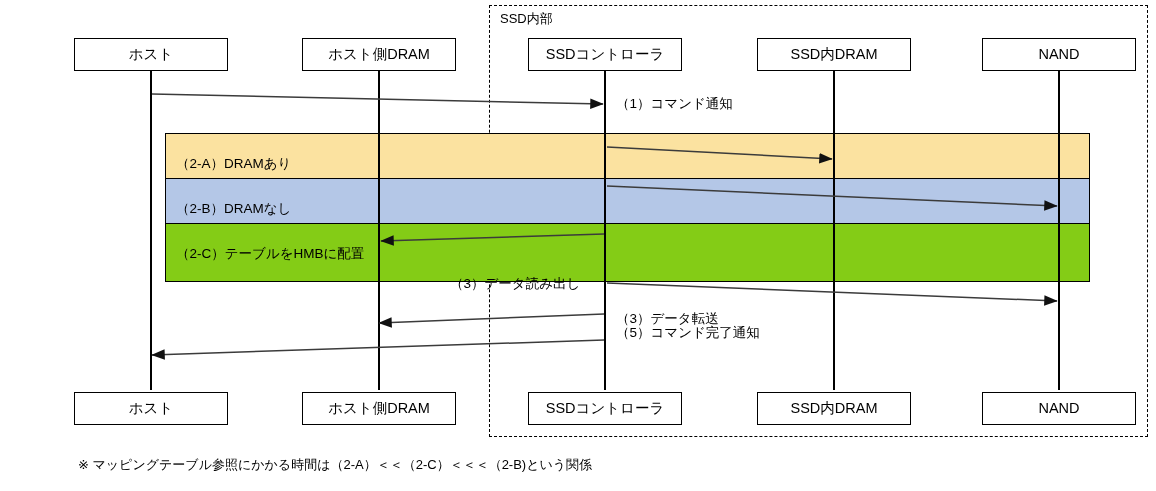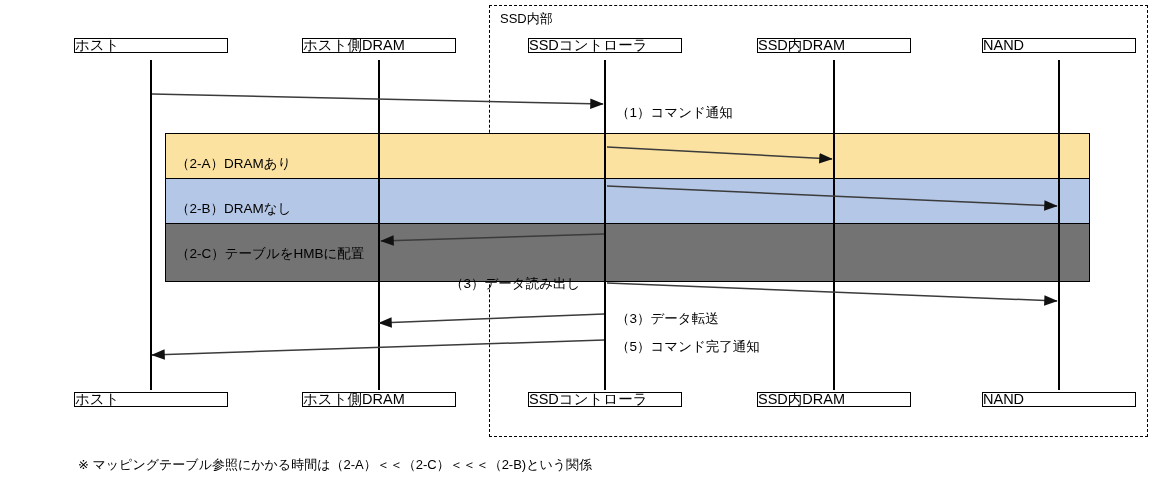--- a/index.html
+++ b/index.html
@@ -43,26 +43,27 @@
     position: absolute;
     width: 2.6px;
     background: #000000;
     top: 60px;
     height: 330px;
   }
 
   
   .actor-box {
     position: absolute;
-    height: 15px;
+    height: 33px;
     border: 1.2px solid #000000;
     background: #ffffff;
     box-sizing: border-box;
     display: flex;
     align-items: center;
+    justify-content: center;
     font-size: 14.5px;
     line-height: 14.5px;
     white-space: nowrap;
     letter-spacing: 0px;
   }
 
   
   .band {
     position: absolute;
     left: 165px;
@@ -127,21 +128,21 @@
   <div class="ssd-boundary"></div>
   <div class="ssd-boundary-label">SSD内部</div>
 
   <div id="bands-layer">
       <div class="band" style="top: 133px; background: rgb(251, 226, 160);">
         <div class="band-label">（2-A）DRAMあり</div>
       </div>
       <div class="band" style="top: 178px; background: rgb(180, 199, 231);">
         <div class="band-label">（2-B）DRAMなし</div>
       </div>
-      <div class="band" style="top: 223px; background: #737373;">
+      <div class="band" style="top: 223px; background: #84cc16;">
         <div class="band-label">（2-C）テーブルをHMBに配置</div>
       </div>
     </div>
   <div id="lifelines-layer">
       <div class="lifeline" style="left: 149.7px;"></div>
       <div class="lifeline" style="left: 377.7px;"></div>
       <div class="lifeline" style="left: 603.7px;"></div>
       <div class="lifeline" style="left: 832.7px;"></div>
       <div class="lifeline" style="left: 1057.7px;"></div>
     </div>
@@ -192,20 +193,20 @@
         <line x1="607" y1="147" x2="832" y2="159" stroke="#3B3B3B" stroke-width="1.5" marker-end="url(#arrowhead)"></line>
         <line x1="607" y1="186" x2="1057" y2="206" stroke="#3B3B3B" stroke-width="1.5" marker-end="url(#arrowhead)"></line>
         <line x1="604" y1="234" x2="381" y2="241" stroke="#3B3B3B" stroke-width="1.5" marker-end="url(#arrowhead)"></line>
         <line x1="607" y1="283" x2="1057" y2="301" stroke="#3B3B3B" stroke-width="1.5" marker-end="url(#arrowhead)"></line>
         <line x1="604" y1="314" x2="379" y2="323" stroke="#3B3B3B" stroke-width="1.5" marker-end="url(#arrowhead)"></line>
         <line x1="604" y1="340" x2="152" y2="355" stroke="#3B3B3B" stroke-width="1.5" marker-end="url(#arrowhead)"></line>
       </g>
   </svg>
 
   <div id="labels-layer">
-      <div class="msg-label" style="left: 616px; top: 96px; margin-top: 9px;">（1）コマンド通知</div>
+      <div class="msg-label" style="left: 616px; top: 96px;">（1）コマンド通知</div>
       <div class="msg-label" style="left: 450px; top: 276px;">（3）データ読み出し</div>
       <div class="msg-label" style="left: 616px; top: 311px;">（3）データ転送</div>
-      <div class="msg-label" style="left: 616px; top: 339px;">（5）コマンド完了通知</div>
+      <div class="msg-label" style="left: 616px; top: 325px;">（5）コマンド完了通知</div>
     </div>
 
   <div class="footnote">※ マッピングテーブル参照にかかる時間は（2-A）＜＜（2-C）＜＜＜（2-B)という関係</div>
 </div>
 
 </body></html>

